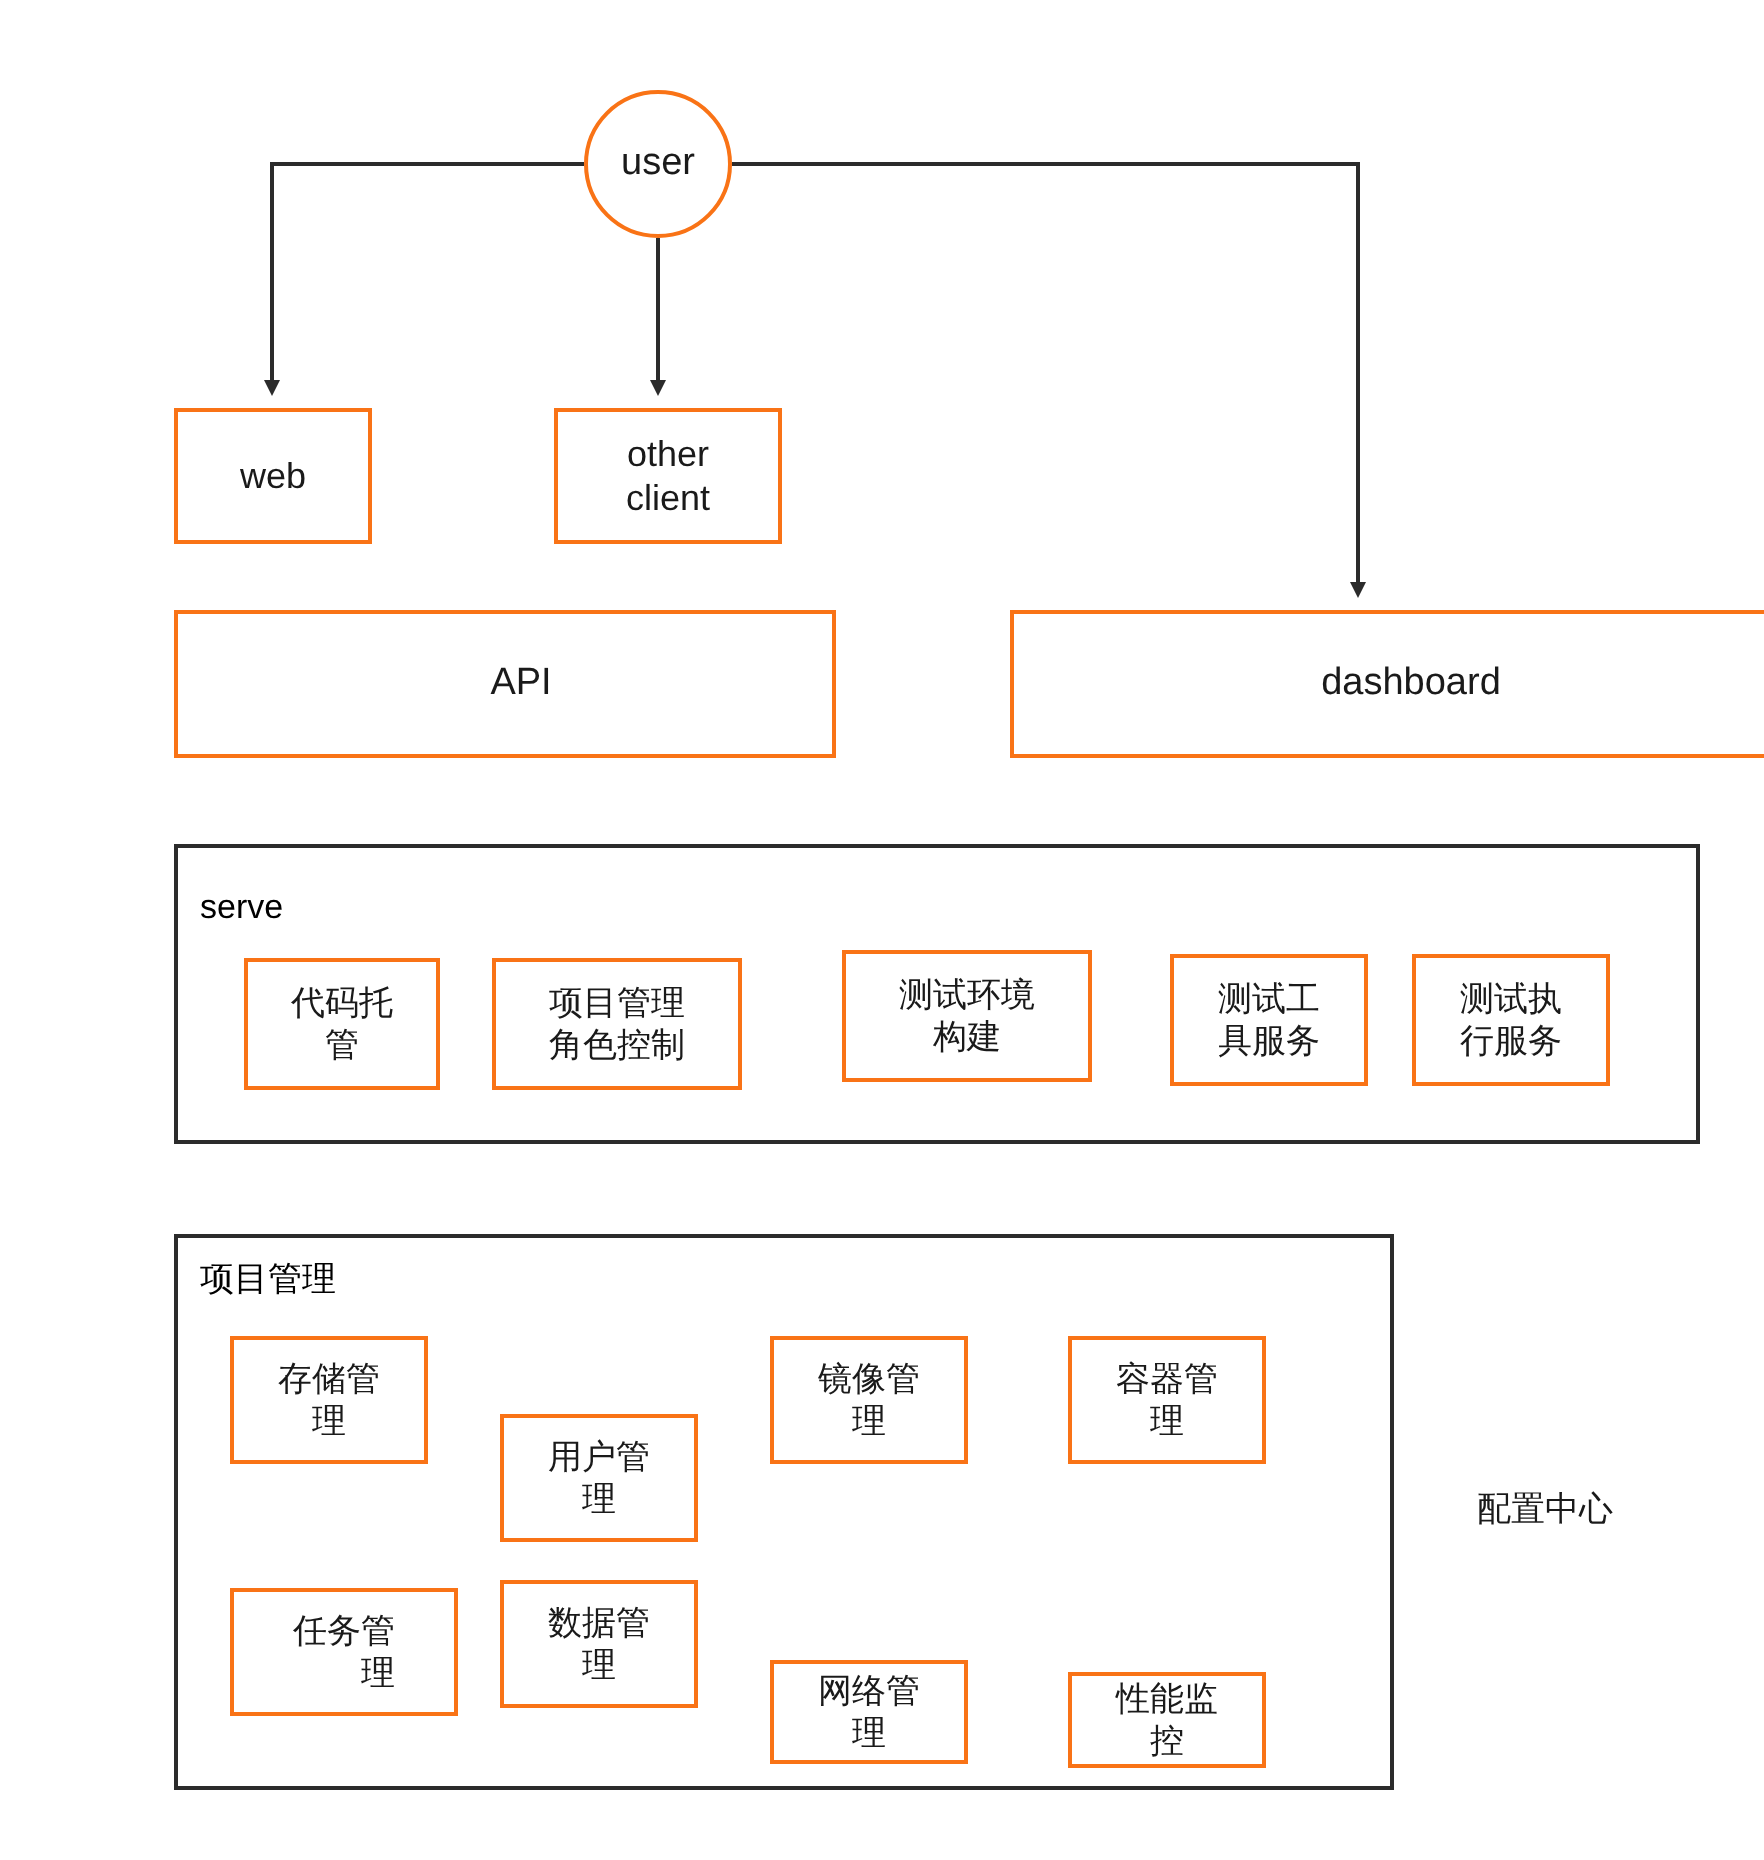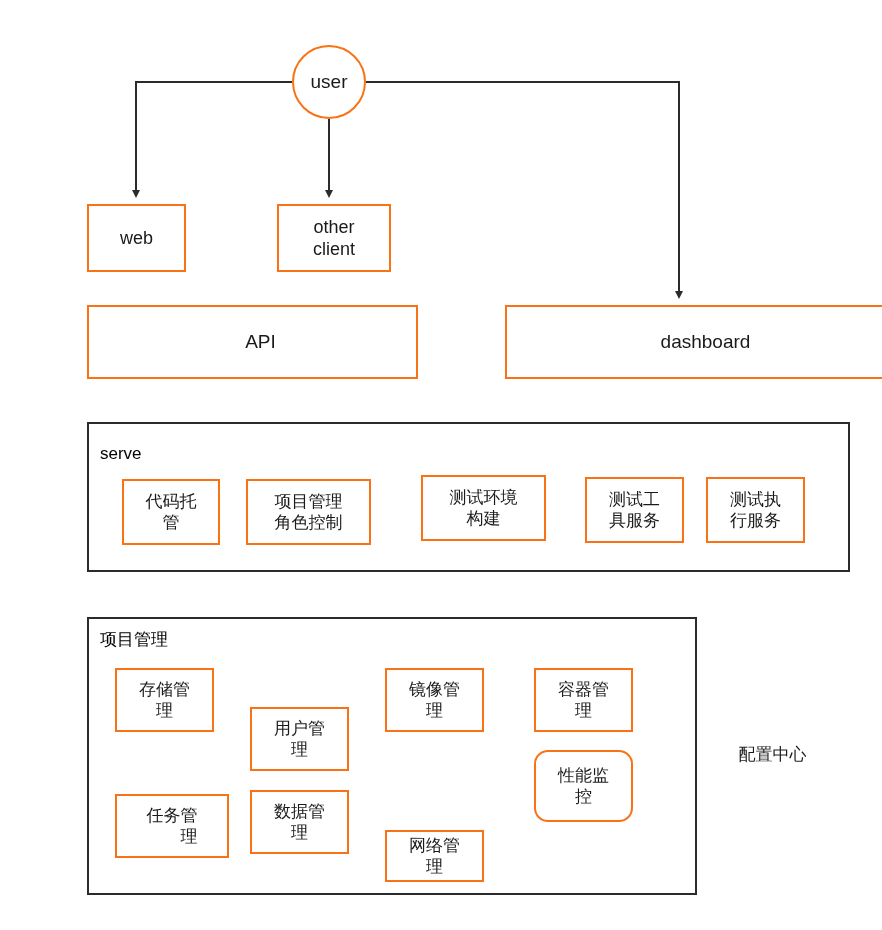--- a/index.html
+++ b/index.html
@@ -124,16 +124,16 @@
 
   <div class="node t-17" style="left:115px; top:794px; width:114px; height:64px;text-align:right;">任务管
 理</div>
 
   <div class="node t-17" style="left:250px; top:790px; width:99px; height:64px;">数据管
 理</div>
 
   <div class="node t-17" style="left:385px; top:830px; width:99px; height:52px;">网络管
 理</div>
 
-  <div class="node t-17" style="left:534px; top:750px; width:99px; height:72px;border-radius:14px;">性能监
+  <div class="node t-17" style="left:534px; top:836px; width:99px; height:48px;">性能监
 控</div>
 
 </div>
 
 </body></html>

